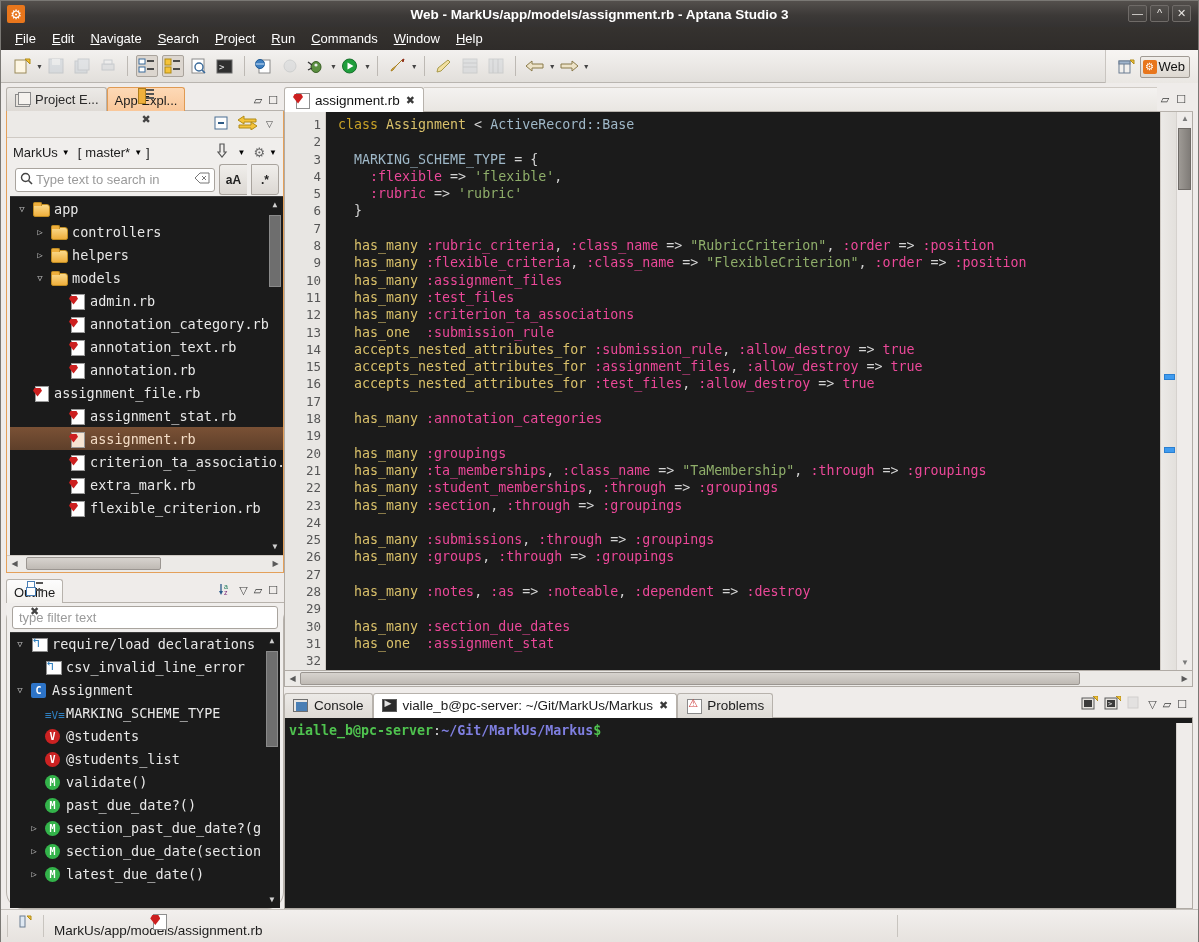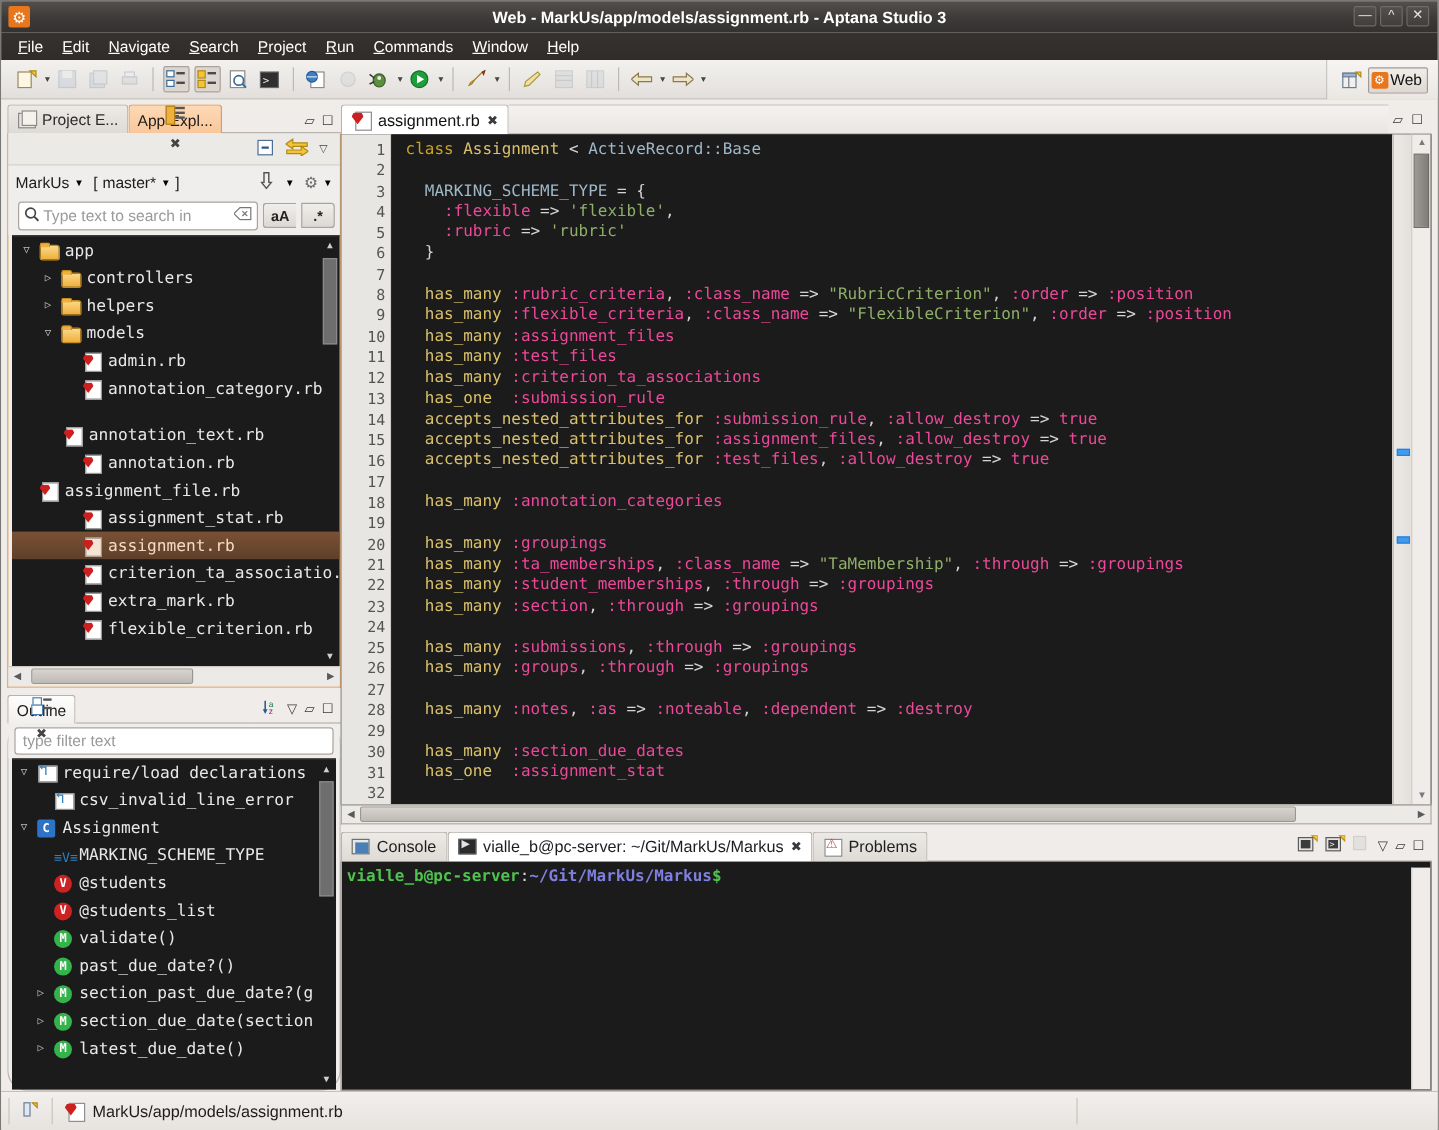--- a/index.html
+++ b/index.html
@@ -163,21 +163,21 @@
     padding: 0 4px 3px 8px; gap: 4px; background: #f0eeec;
   }
   .searchbox {
     flex: 1 1 auto; height: 24px; background:#fff;
     border: 1px solid #a9a49e; border-radius: 3px;
     display:flex; align-items:center; gap: 3px; padding: 0 4px;
     position: relative;
   }
   .searchbox .ph { color:#9a9a9a; font-size: 13px; flex:1 1 auto; }
   .sb-btn {
-    width: 28px; height: 21px; border: 1px solid #a9a49e;
+    width: 28px; height: 31px; border: 1px solid #a9a49e;
     background: linear-gradient(to bottom,#f0eeeb,#dcd8d3);
     display:flex; align-items:center; justify-content:center;
     font-size: 12px; font-weight:bold; color:#222;text-align:center;
   }
   .sb-btn.first { border-right: none; border-radius: 3px 0 0 3px;}
   .sb-btn.last { border-radius: 0 3px 3px 0;}
 
   
   .tree {
     flex: 1 1 auto; min-height: 0; background: #1b1b1b; color: #e8e8e8;
@@ -349,21 +349,21 @@
   .c-colon { color:#dcdcdc; }
   .c-path { color:#7f7fe0; font-weight:bold; }
   .c-dollar { color:#4fc34f; font-weight:bold;}
   .console-scroll { width:16px;flex:0 0 16px;background:#efeceA;border-left:1px solid #d6d2ce;}
 
   
   #statusbar {
     height: 34px; flex:0 0 34px; background: linear-gradient(to bottom,#f2efed,#e6e2de);
     border-top:1px solid #c5c1bc; display:flex; align-items:center; gap:0px; padding-left:6px;
   }
-  .sb-cell { display:flex; align-items:center; gap:7px; height:24px; padding: 0 10px; }
+  .sb-cell { display:flex; align-items:center; gap:7px; height:24px; padding: 0 10px; flex-direction: column; }
   .sb-div { width:1px; height:22px; background:#c8c4bf; }
   #sb-right { flex:1 1 auto; }
   .sb-text { font-size:13.5px; color:#1d1d1d; }
 
   
   .ic { display:inline-block; position:relative; }
   .ic-ruby { width:16px;height:15px;}
   .ic-ruby::before{content:"";position:absolute;left:3px;top:0;width:12px;height:14px;background:#fff;border:1px solid #8e8e8e;}
   .ic-ruby::after{content:"";position:absolute;left:0px;top:1px;width:10px;height:10px;background:#cc1f1f;clip-path:polygon(20% 0,80% 0,100% 35%,50% 100%,0 35%);}
   .ic-proj { width:16px;height:15px;}
@@ -700,21 +700,21 @@
               <div class="trow" style="padding-left: 42px;">
                 <span class="twist empty"></span>
                 <span class="ficon ruby"></span>
                 <span>admin.rb</span>
               </div>
               <div class="trow" style="padding-left: 42px;">
                 <span class="twist empty"></span>
                 <span class="ficon ruby"></span>
                 <span>annotation_category.rb</span>
               </div>
-              <div class="trow" style="padding-left: 26px; margin-top: 16px;">
+              <div class="trow" style="padding-left: 42px;">
                 <span class="twist empty"></span>
                 <span class="ficon ruby"></span>
                 <span>annotation_text.rb</span>
               </div>
               <div class="trow" style="padding-left: 42px;">
                 <span class="twist empty"></span>
                 <span class="ficon ruby"></span>
                 <span>annotation.rb</span>
               </div>
               <div class="trow" style="">

